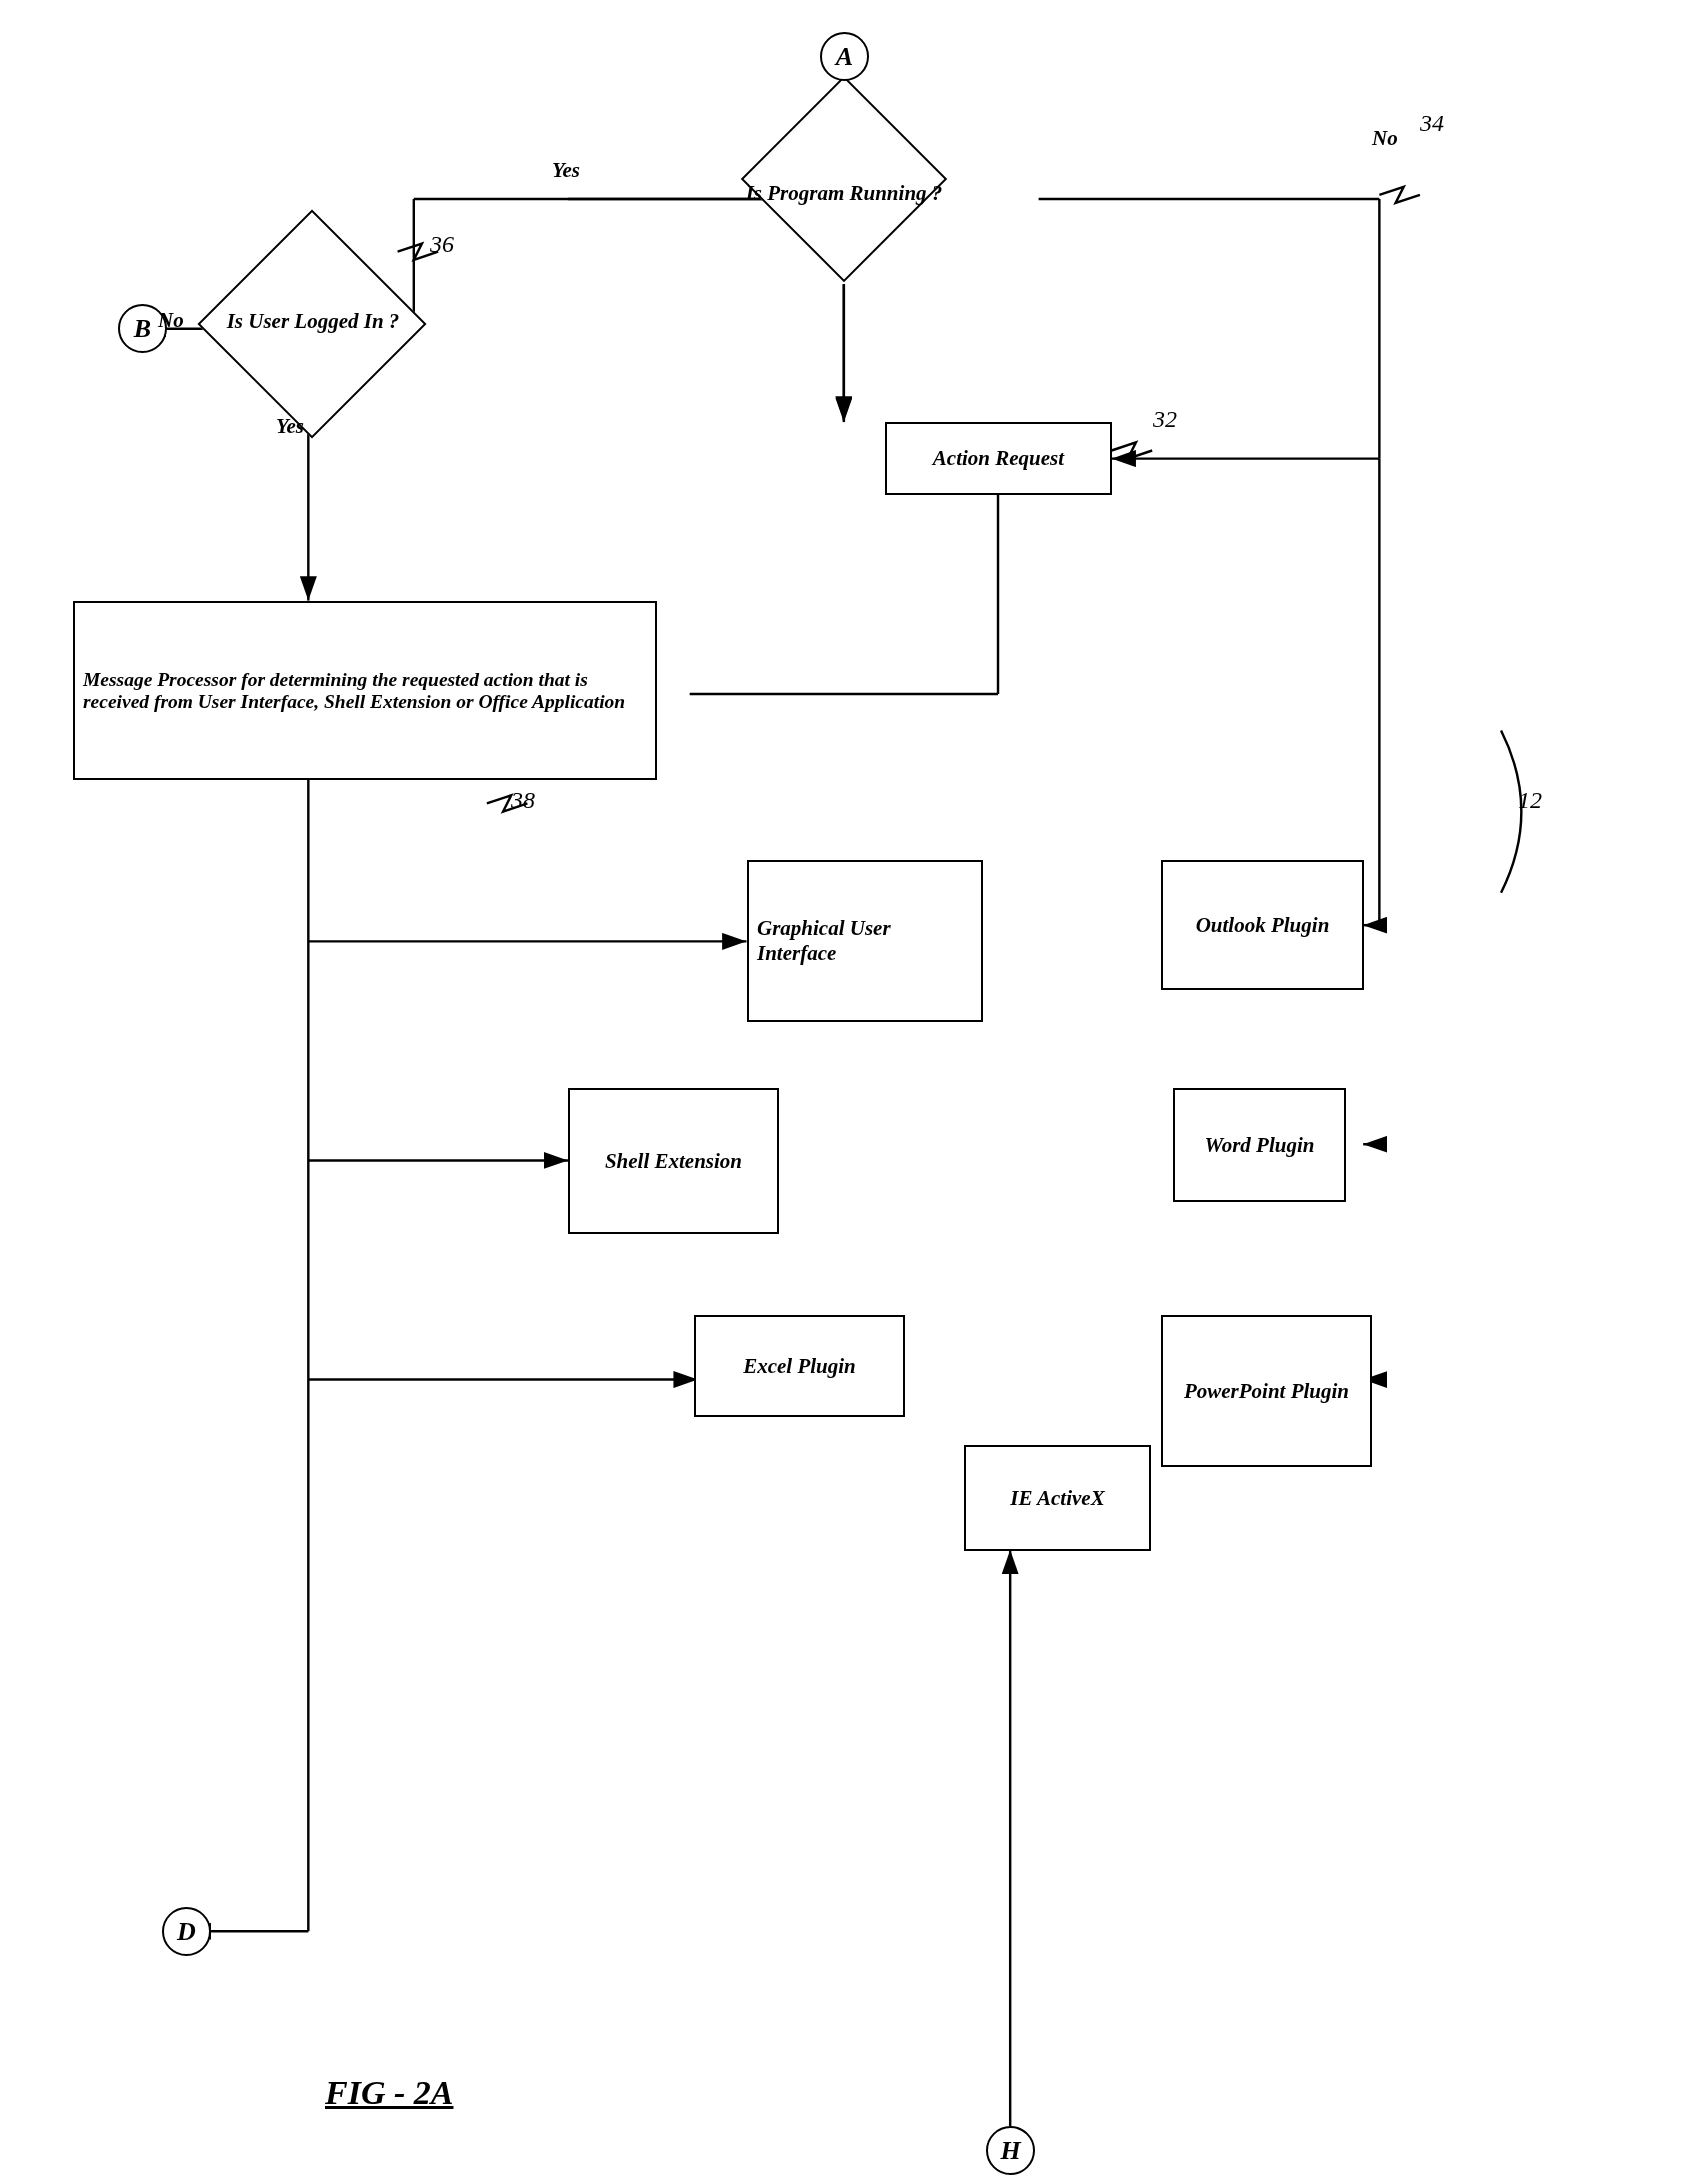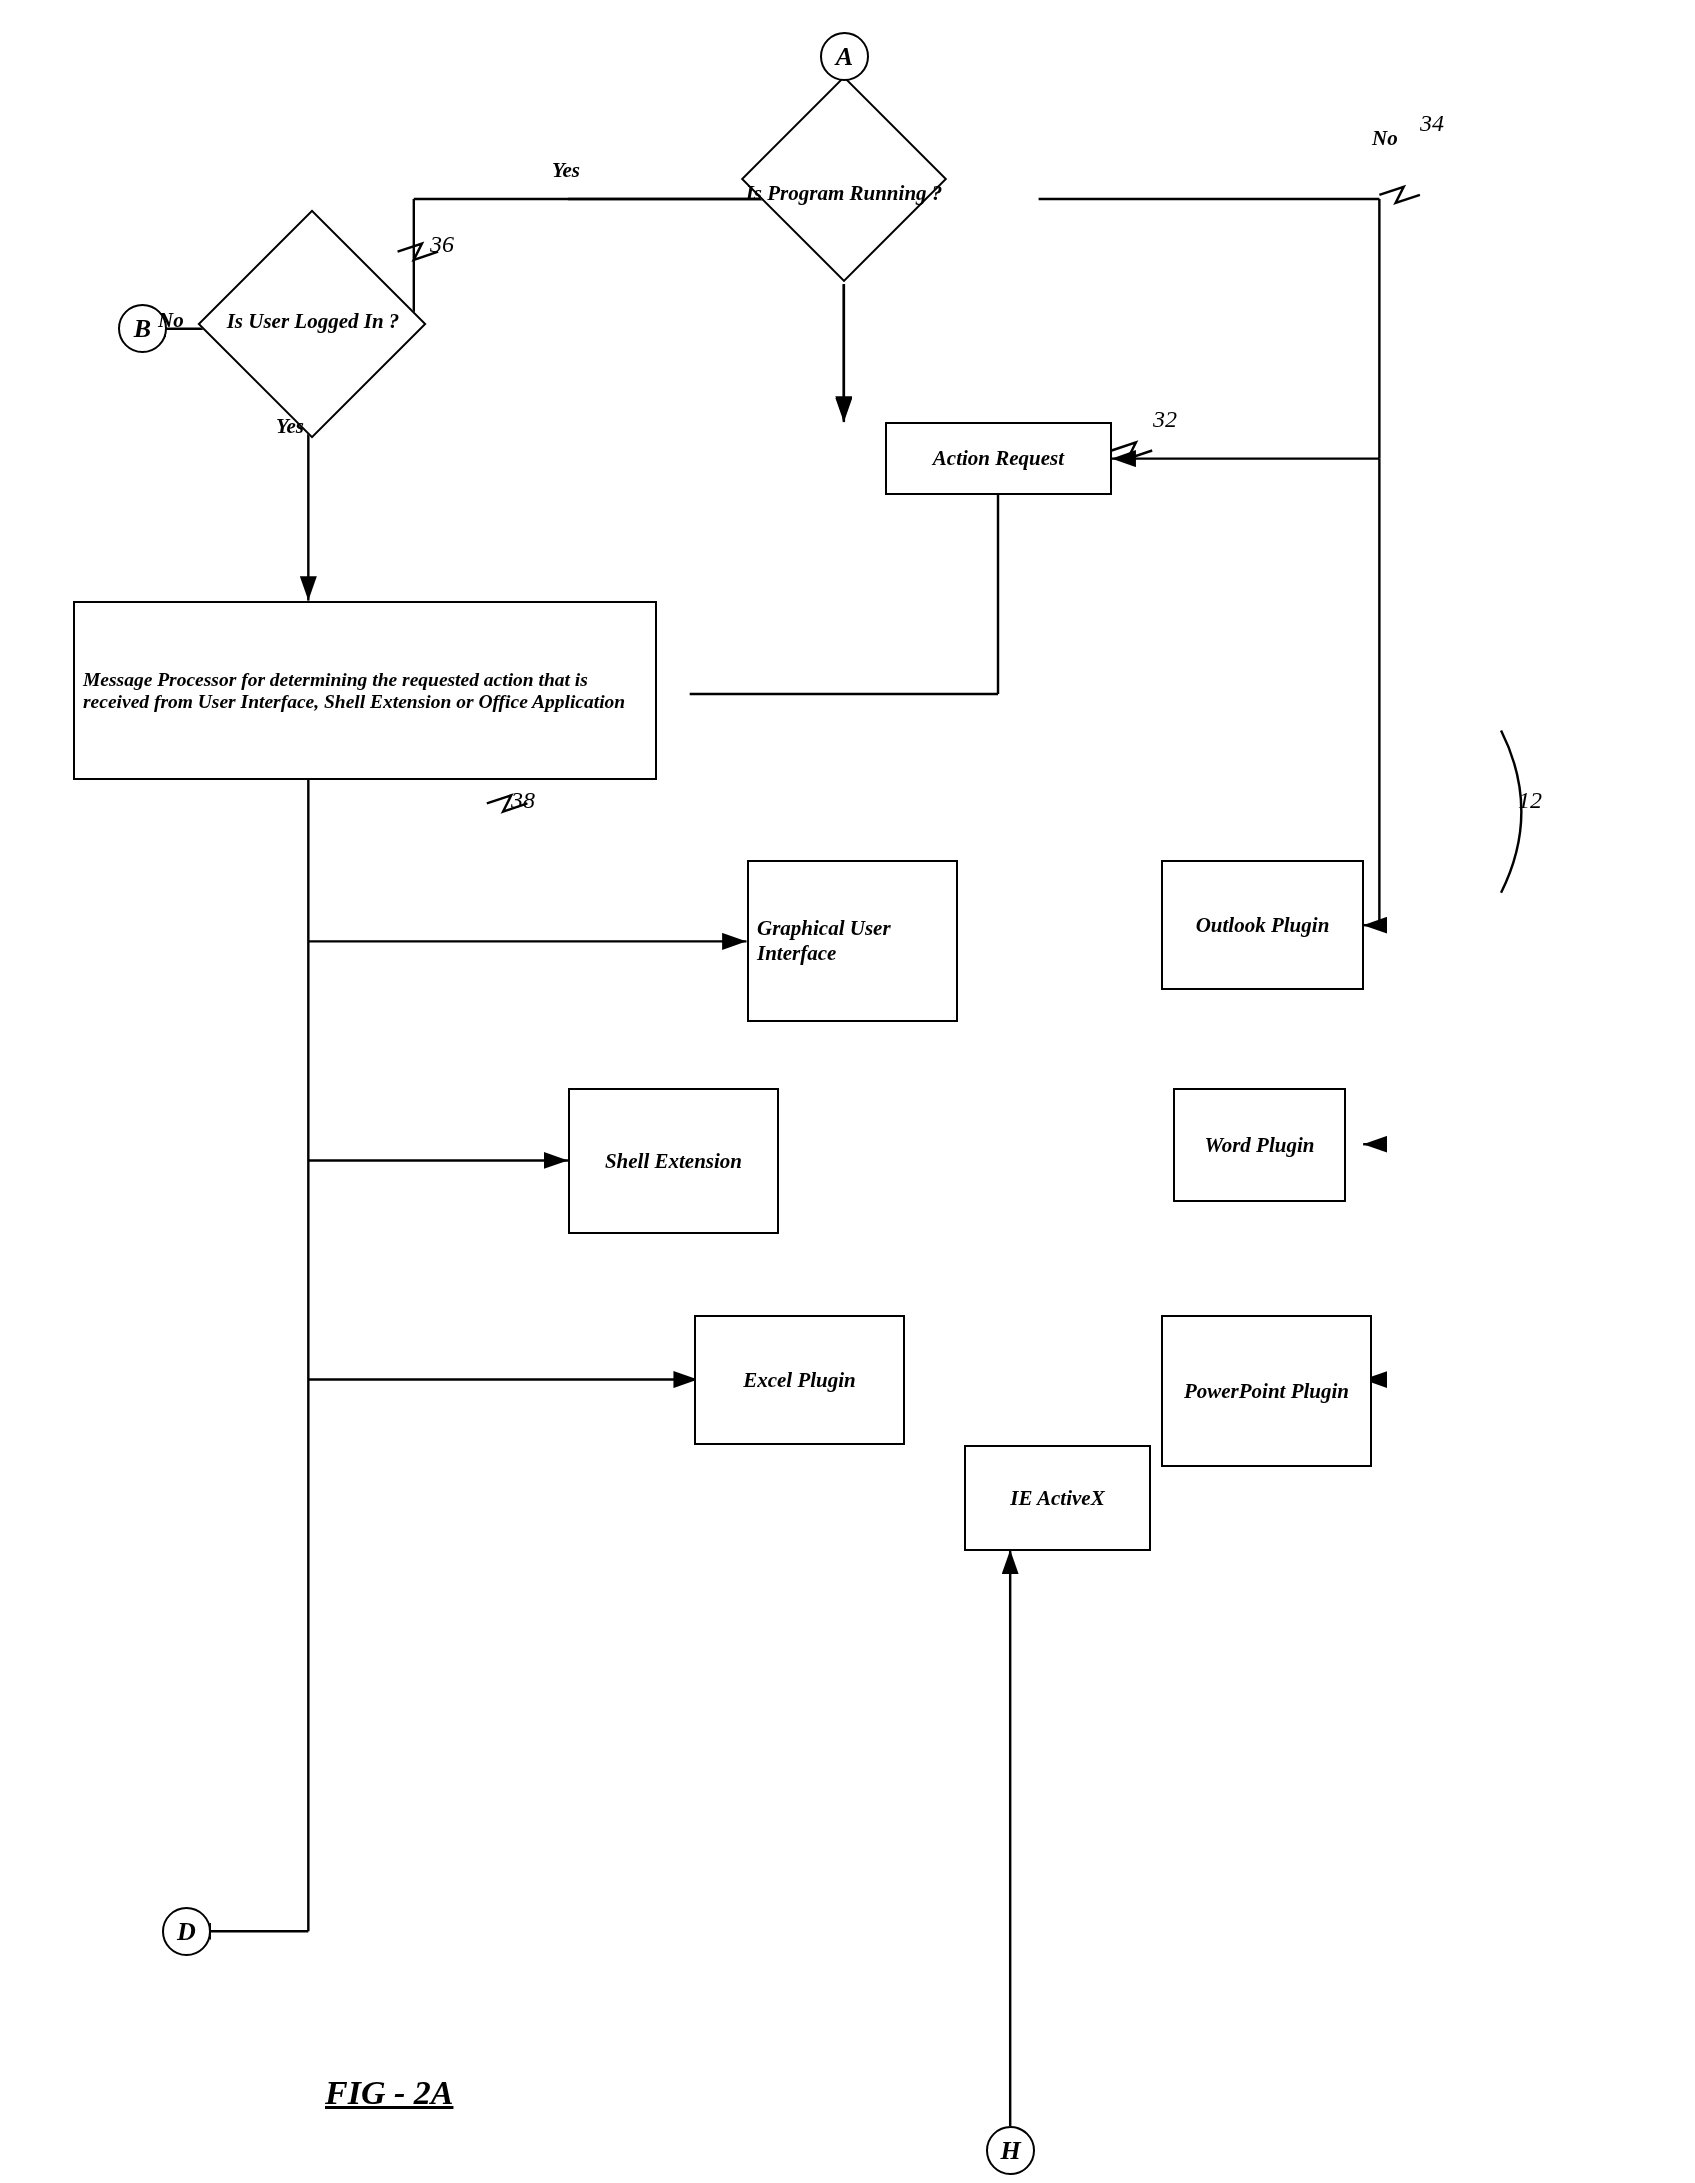--- a/index.html
+++ b/index.html
@@ -187,37 +187,37 @@
   </div>
 
   <div class="rect-box" style="left:885px; top:422px; width:227px; height:73px;">
     <span>Action Request</span>
   </div>
 
   <div class="rect-box" style="left:73px; top:601px; width:584px; height:179px; font-size:19.5px;">
     <span>Message Processor for determining the requested action that is received from User Interface, Shell Extension or Office Application</span>
   </div>
 
-  <div class="rect-box" style="left:747px; top:860px; width:211px; height:162px;">
+  <div class="rect-box" style="left:747px; top:860px; width:236px; height:162px;">
     <span>Graphical User Interface</span>
   </div>
 
   <div class="rect-box" style="left:1161px; top:860px; width:203px; height:130px;">
     <span>Outlook Plugin</span>
   </div>
 
   <div class="rect-box" style="left:568px; top:1088px; width:211px; height:146px;">
     <span>Shell Extension</span>
   </div>
 
   <div class="rect-box" style="left:1173px; top:1088px; width:173px; height:114px;">
     <span>Word Plugin</span>
   </div>
 
-  <div class="rect-box" style="left:694px; top:1315px; width:211px; height:130px;">
+  <div class="rect-box" style="left:694px; top:1315px; width:211px; height:102px;">
     <span>Excel Plugin</span>
   </div>
 
   <div class="rect-box" style="left:917px; top:1445px; width:187px; height:106px;margin-left:47px;">
     <span>IE ActiveX</span>
   </div>
 
   <div class="rect-box" style="left:1161px; top:1315px; width:211px; height:152px;">
     <span>PowerPoint Plugin</span>
   </div>

